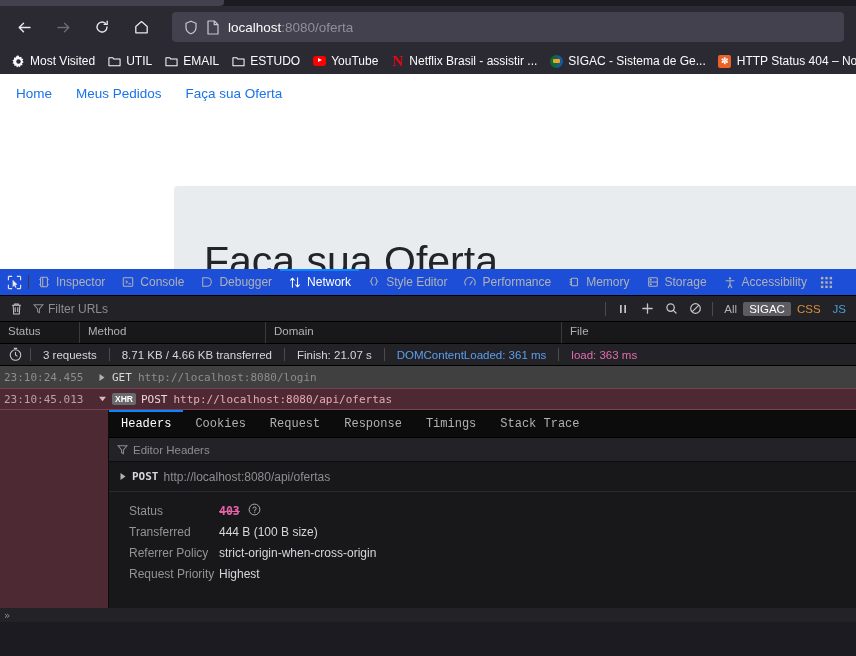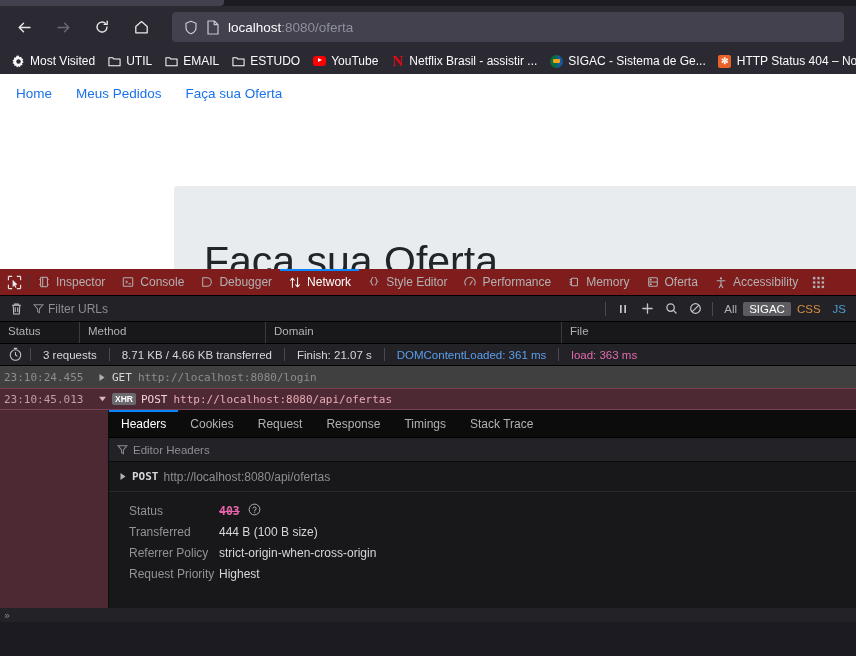--- a/index.html
+++ b/index.html
@@ -117,21 +117,21 @@
     font-weight:300;
     color:#212529;
     white-space:nowrap;
   }
 
   
   #devtools { background:#0c0c0d; }
 
   .dt-toolbar {
     height:27px;
-    background:#7f1d1d;
+    background:#1d4ed8;
     display:flex; align-items:stretch;
     border-bottom:1px solid #000;
     overflow:hidden;
   }
   .dt-picker {
     width:28px; display:flex;align-items:center;justify-content:center;
     flex:0 0 auto;
   }
   .dt-sep { width:1px; background:#3a3a3d; margin:6px 0; flex:0 0 auto;}
   .dt-tab {
@@ -240,21 +240,21 @@
     display:flex; flex-direction:column;
     min-width:0;
   }
   .det-tabs {
     height:28px; display:flex; align-items:stretch;
     background:#0c0c0d;
     border-bottom:1px solid #000;
   }
   .det-tab {
     padding:0 12px; display:flex; align-items:center;
-    color:#b1b1b3; font-size:12px; position:relative; white-space:nowrap;
+    color:#b1b1b3; font-size:12px; position:relative; white-space:nowrap;font-family:Liberation Mono, monospace;
   }
   .det-tab.active { color:#fff; }
   .det-tab.active:before { content:""; position:absolute;left:0;right:0;top:0;height:2px;background:#0a84ff;}
 
   .det-filter {
     height:24px; background:#232327;
     display:flex; align-items:center; gap:5px;
     padding-left:8px;
     border-bottom:1px solid #0c0c0d;
   }
@@ -476,21 +476,21 @@
     </div>
     <div class="dt-tab">
       <span class="ti">
         <svg width="12" height="12" viewBox="0 0 14 14" fill="none" stroke="#b1b1b3" stroke-width="1.2">
             <rect x="2" y="2" width="10" height="10" rx="1"></rect>
             <path d="M2 7h10"></path>
             <circle cx="4.4" cy="4.5" r=".55" fill="#b1b1b3"></circle>
             <circle cx="4.4" cy="9.5" r=".55" fill="#b1b1b3"></circle>
           </svg>
       </span>
-      <span>Oferta</span>
+      <span>Storage</span>
     </div>
     <div class="dt-tab">
       <span class="ti">
         <svg width="12" height="13" viewBox="0 0 14 14" fill="none" stroke="#b1b1b3" stroke-width="1.25" stroke-linecap="round">
             <circle cx="7" cy="2.3" r="1.3" fill="#b1b1b3" stroke="none"></circle>
             <path d="M2.4 5h9.2M7 5v4M7 9l-2 4M7 9l2 4"></path>
           </svg>
       </span>
       <span>Accessibility</span>
     </div>

